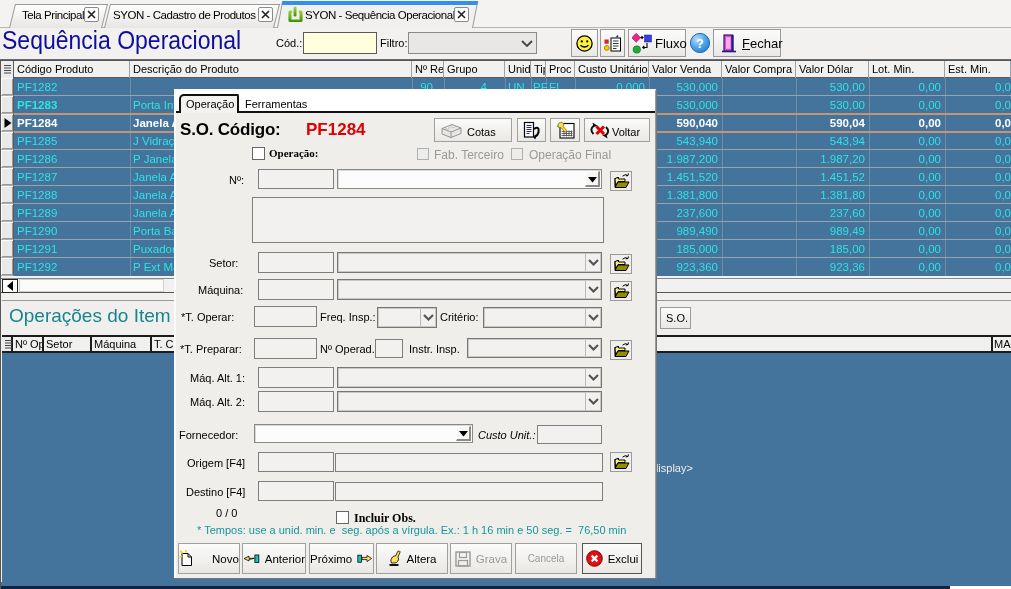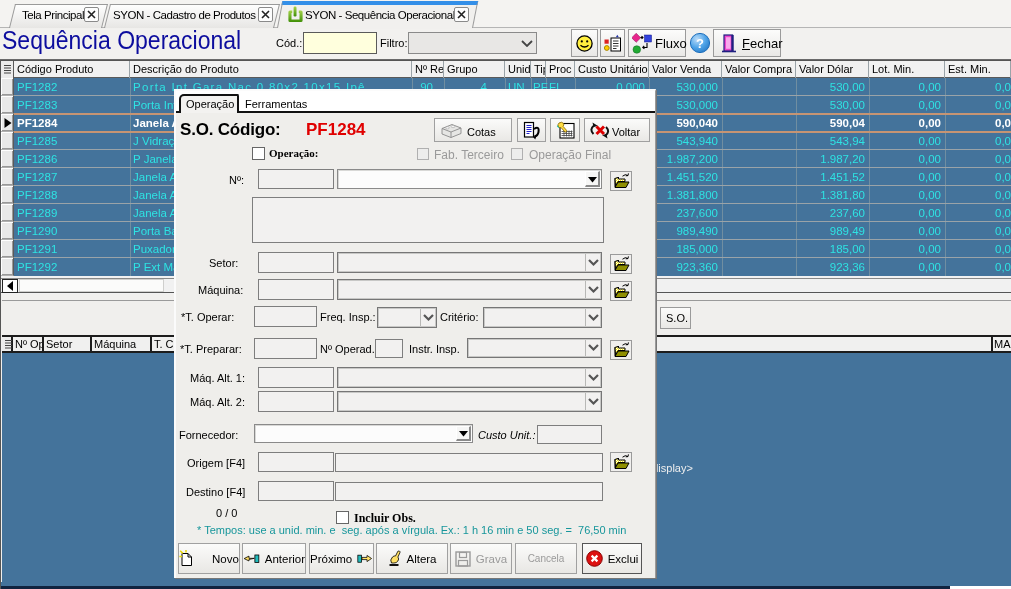--- a/index.html
+++ b/index.html
@@ -122,21 +122,20 @@
 <div class="abs" style="left:531px;top:78px;width:1px;height:18px;background:#708ea1;"></div>
 <div class="abs" style="left:546px;top:78px;width:1px;height:18px;background:#708ea1;"></div>
 <div class="abs" style="left:575px;top:78px;width:1px;height:18px;background:#708ea1;"></div>
 <div class="abs" style="left:649px;top:78px;width:1px;height:18px;background:#708ea1;"></div>
 <div class="abs" style="left:722px;top:78px;width:1px;height:18px;background:#708ea1;"></div>
 <div class="abs" style="left:796px;top:78px;width:1px;height:18px;background:#708ea1;"></div>
 <div class="abs" style="left:869px;top:78px;width:1px;height:18px;background:#708ea1;"></div>
 <div class="abs" style="left:945px;top:78px;width:1px;height:18px;background:#708ea1;"></div>
 <div class="abs" style="left:14px;top:95px;width:997px;height:1px;background:#9aa3a8;"></div>
 <div class="dcell" style="left:17px;top:78px;width:110px;height:18px;line-height:18px;color:#2ee3e3;font-weight:normal;">PF1282</div>
-<div class="dcell" style="left:133px;top:78px;width:276px;height:18px;line-height:18px;color:#2ee3e3;font-weight:normal;letter-spacing:1.3px;">Porta Int Gara Nac 0,80x2,10x15 Ipê</div>
 <div class="dcell" style="left:412px;top:78px;width:21px;height:18px;line-height:18px;color:#2ee3e3;text-align:right;">90</div>
 <div class="dcell" style="left:444px;top:78px;width:43px;height:18px;line-height:18px;color:#2ee3e3;text-align:right;">4</div>
 <div class="dcell" style="left:508px;top:78px;width:22px;height:18px;line-height:18px;color:#2ee3e3;">UN</div>
 <div class="dcell" style="left:533px;top:78px;width:22px;height:18px;line-height:18px;color:#2ee3e3;">PF</div>
 <div class="dcell" style="left:549px;top:78px;width:22px;height:18px;line-height:18px;color:#2ee3e3;">FI</div>
 <div class="dcell" style="left:575px;top:78px;width:70px;height:18px;line-height:18px;color:#2ee3e3;text-align:right;">0,000</div>
 <div class="dcell" style="left:649px;top:78px;width:69px;height:18px;line-height:18px;color:#2ee3e3;font-weight:normal;text-align:right;">530,000</div>
 <div class="dcell" style="left:796px;top:78px;width:69px;height:18px;line-height:18px;color:#2ee3e3;font-weight:normal;text-align:right;">530,00</div>
 <div class="dcell" style="left:869px;top:78px;width:72px;height:18px;line-height:18px;color:#2ee3e3;font-weight:normal;text-align:right;">0,00</div>
 <div class="dcell" style="left:945px;top:78px;width:66px;height:18px;line-height:18px;color:#2ee3e3;font-weight:normal;">
@@ -150,21 +149,21 @@
 <div class="abs" style="left:505px;top:96px;width:1px;height:18px;background:#708ea1;"></div>
 <div class="abs" style="left:531px;top:96px;width:1px;height:18px;background:#708ea1;"></div>
 <div class="abs" style="left:546px;top:96px;width:1px;height:18px;background:#708ea1;"></div>
 <div class="abs" style="left:575px;top:96px;width:1px;height:18px;background:#708ea1;"></div>
 <div class="abs" style="left:649px;top:96px;width:1px;height:18px;background:#708ea1;"></div>
 <div class="abs" style="left:722px;top:96px;width:1px;height:18px;background:#708ea1;"></div>
 <div class="abs" style="left:796px;top:96px;width:1px;height:18px;background:#708ea1;"></div>
 <div class="abs" style="left:869px;top:96px;width:1px;height:18px;background:#708ea1;"></div>
 <div class="abs" style="left:945px;top:96px;width:1px;height:18px;background:#708ea1;"></div>
 <div class="abs" style="left:14px;top:113px;width:997px;height:1px;background:#9aa3a8;"></div>
-<div class="dcell" style="left:17px;top:96px;width:110px;height:18px;line-height:18px;color:#2ee3e3;font-weight:normal;">PF1283</div>
+<div class="dcell" style="left:17px;top:96px;width:110px;height:18px;line-height:18px;color:#2ee3e3;font-weight:bold;">PF1283</div>
 <div class="dcell" style="left:133px;top:96px;width:276px;height:18px;line-height:18px;color:#2ee3e3;font-weight:normal;">Porta Int</div>
 <div class="dcell" style="left:649px;top:96px;width:69px;height:18px;line-height:18px;color:#2ee3e3;font-weight:normal;text-align:right;">530,000</div>
 <div class="dcell" style="left:796px;top:96px;width:69px;height:18px;line-height:18px;color:#2ee3e3;font-weight:normal;text-align:right;">530,00</div>
 <div class="dcell" style="left:869px;top:96px;width:72px;height:18px;line-height:18px;color:#2ee3e3;font-weight:normal;text-align:right;">0,00</div>
 <div class="dcell" style="left:945px;top:96px;width:66px;height:18px;line-height:18px;color:#2ee3e3;font-weight:normal;">
       <span style="position:absolute;left:50px;">0,00</span>
     </div>
 <div class="abs" style="left:1px;top:114px;width:1010px;height:18px;background:#44739b;"></div>
 <div class="abs" style="left:1px;top:114px;width:13px;height:18px;background:#e9e9e9;border-right:1px solid #5a5a5a;border-bottom:1px solid #b0b0b0;box-shadow:inset 1px 1px 0 #fff, inset -1px -1px 0 #999;"></div>
 <svg class="abs" style="left:4px;top:118px;" width="8" height="10">
@@ -377,20 +376,21 @@
 <div class="abs" style="left:14px;top:113px;width:997px;height:2px;background:#c69473;"></div>
 <div class="abs" style="left:14px;top:131px;width:997px;height:2px;background:#c69473;"></div>
 <div class="abs" style="left:1px;top:278px;width:1010px;height:15px;background:#f1f1f1;border-top:1px solid #888;border-bottom:1px solid #555;"></div>
 <div class="abs" style="left:2px;top:279px;width:16px;height:14px;background:#fdfdfd;border:1px solid #222;"></div>
 <svg class="abs" style="left:6px;top:281px;" width="8" height="10">
       <path d="M7 0 L1 5 L7 10 Z" fill="#000"></path>
     </svg>
 <div class="abs" style="left:19px;top:279px;width:145px;height:13px;background:#fbfbfa;border:1px solid #cfcfcd;"></div>
 <div class="abs" style="left:2px;top:300px;width:1009px;height:282px;background:#44739b;"></div>
 <div class="abs" style="left:2px;top:300px;width:1009px;height:35px;background:#f0efed;border-top:1px solid #9a9a9a;"></div>
+<div class="abs" style="left:9px;top:305px;font-size:19px;color:#17858d;">Operações do Item</div>
 <div class="btn" style="left:660px;top:307px;width:31px;height:22px;border-color:#9a9a9a;"></div>
 <div class="lbl" style="left:666px;top:312px;">S.O.</div>
 <div class="abs" style="left:2px;top:335px;width:1009px;height:18px;background:#f0f0ef;border-top:2px solid #1c1c1c;border-bottom:2px solid #1c1c1c;"></div>
 <div class="abs" style="left:2px;top:337px;width:11px;height:14px;background:#ececec;border-right:2px solid #1c1c1c;"></div>
 <svg class="abs" style="left:4px;top:339px;" width="9" height="11">
       <path d="M1 1.5h7 M1 4h7 M1 6.5h7 M1 9h7" stroke="#444" stroke-width="1.2"></path>
     </svg>
 <div class="cell" style="left:13px;top:337px;width:31px;height:14px;line-height:14px;padding-left:2px;border-right:2px solid #1c1c1c;color:#000;">Nº Op</div>
 <div class="cell" style="left:44px;top:337px;width:48px;height:14px;line-height:14px;padding-left:2px;border-right:2px solid #1c1c1c;color:#000;">Setor</div>
 <div class="cell" style="left:92px;top:337px;width:60px;height:14px;line-height:14px;padding-left:2px;border-right:2px solid #1c1c1c;color:#000;">Máquina</div>

